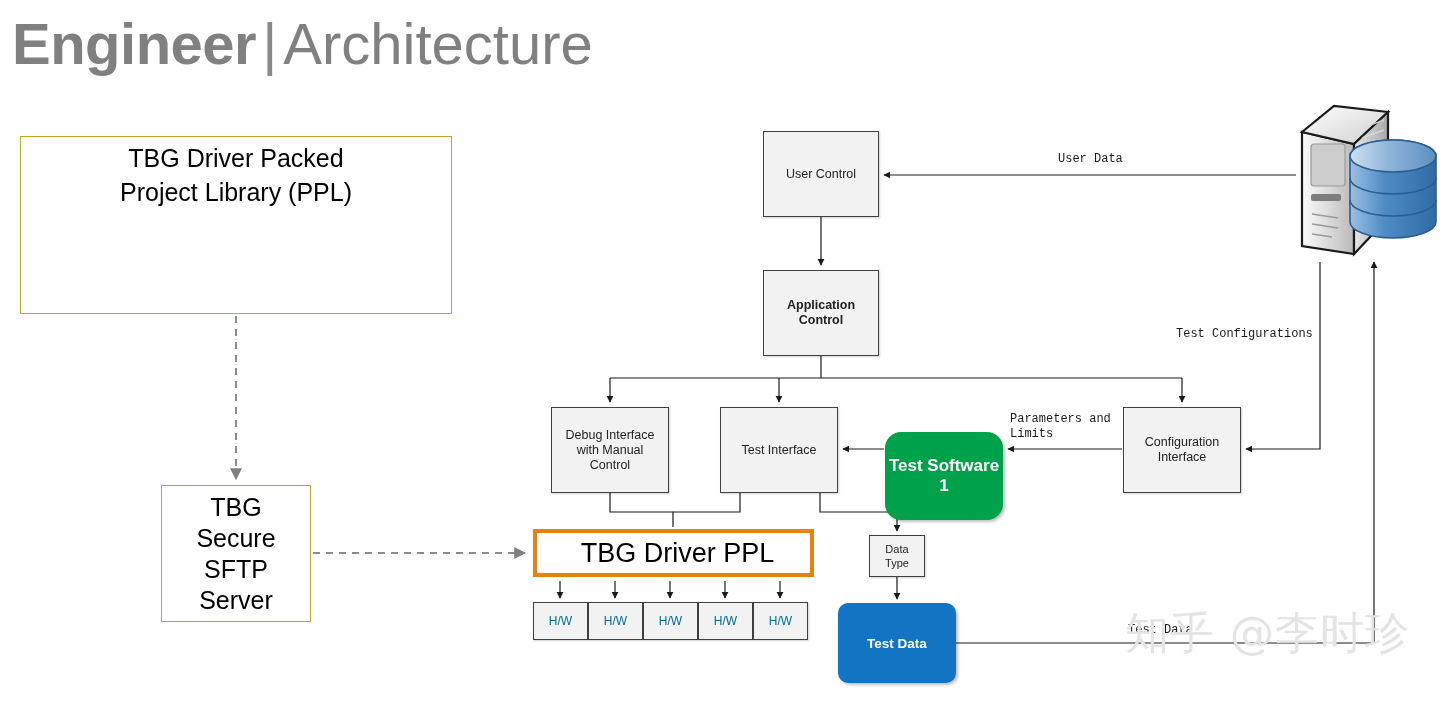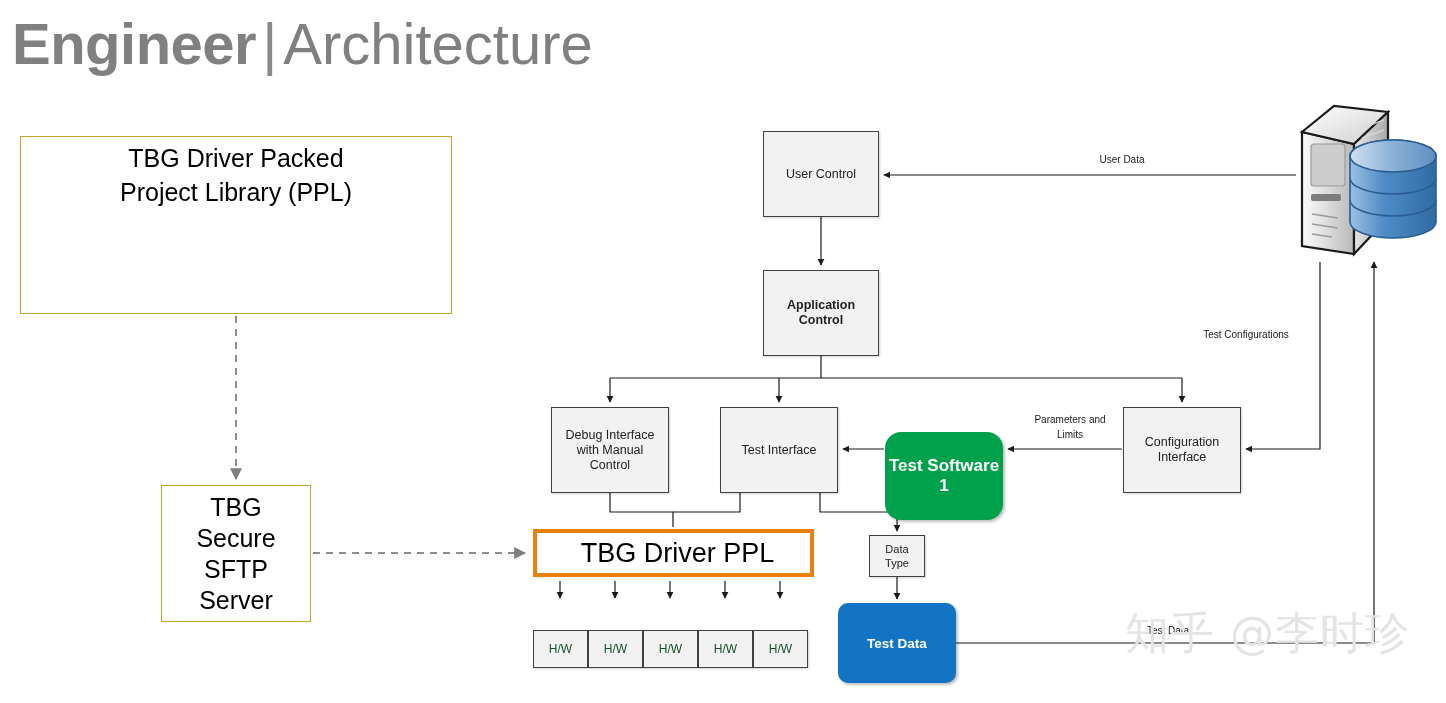--- a/index.html
+++ b/index.html
@@ -74,23 +74,22 @@
     border-radius: 10px;
     color: #ffffff;
     font-weight: bold;
     font-size: 13.5px;
     box-shadow: 2px 2px 3px rgba(0,0,0,0.25);
   }
   .hwbox {
     background: #f2f2f2;
     border: 1.2px solid #404040;
     box-shadow: 1px 1px 2px rgba(0,0,0,0.18);
-    color: #14532d;
+    color: #0369a1;
     font-size: 12px;
-    margin-top: 28px;
   }
 
   
   #ppl-library-box {
     left: 20px; top: 136px; width: 432px; height: 178px;
     flex-direction: column;
     justify-content: flex-start;
     padding-top: 4px;
   }
   #ppl-library-title {
@@ -139,26 +138,26 @@
   .hwbox { top: 602px; width: 55px; height: 38px; }
   #hw-0 { left: 533px; }
   #hw-1 { left: 588px; }
   #hw-2 { left: 643px; }
   #hw-3 { left: 698px; }
   #hw-4 { left: 753px; }
 
   
   .edge-label {
     position: absolute;
-    font-size: 10px;
+    font-size: 12px;
     line-height: 15px;
     color: #1a1a1a;
-    text-align: center;
     white-space: pre-line;
     background: transparent;
+    font-family: Liberation Mono, monospace;
   }
   #label-user-data          { left: 1058px; top: 152px; width: 128px; }
   #label-test-configs       { left: 1176px; top: 327px; width: 140px; }
   #label-params-limits      { left: 1010px; top: 412px; width: 120px; }
   #label-test-data-edge     { left: 1128px; top: 623px; width: 80px; }
 
   
   svg.layer {
     position: absolute;
     left: 0; top: 0;

